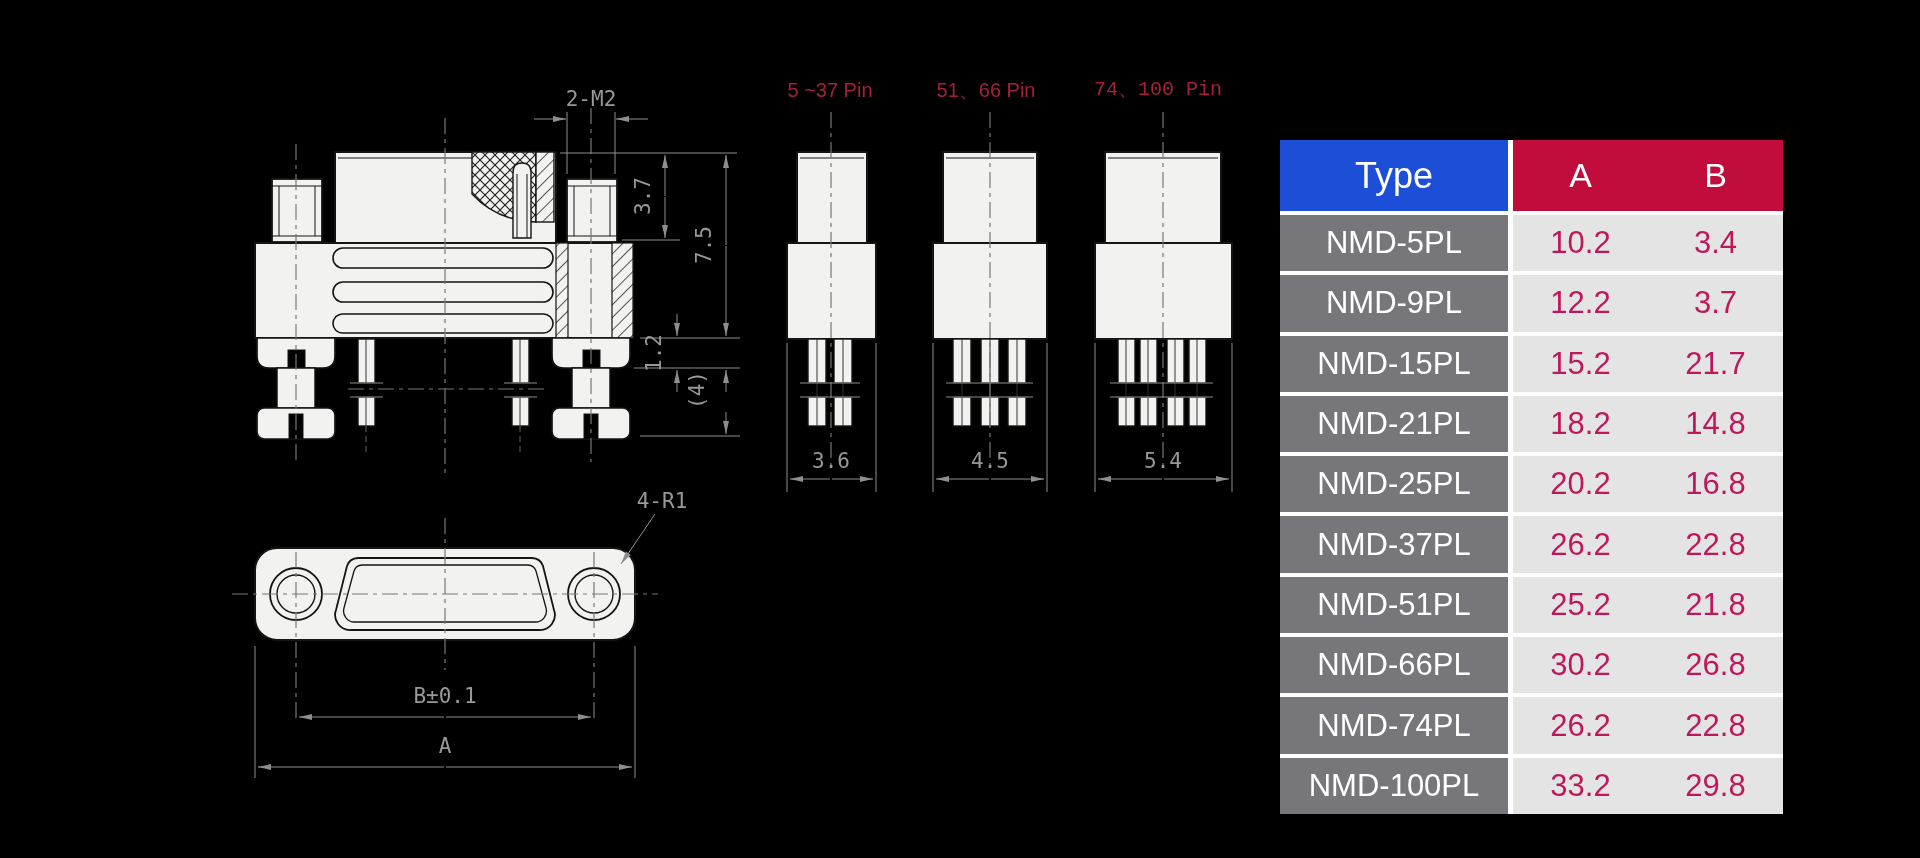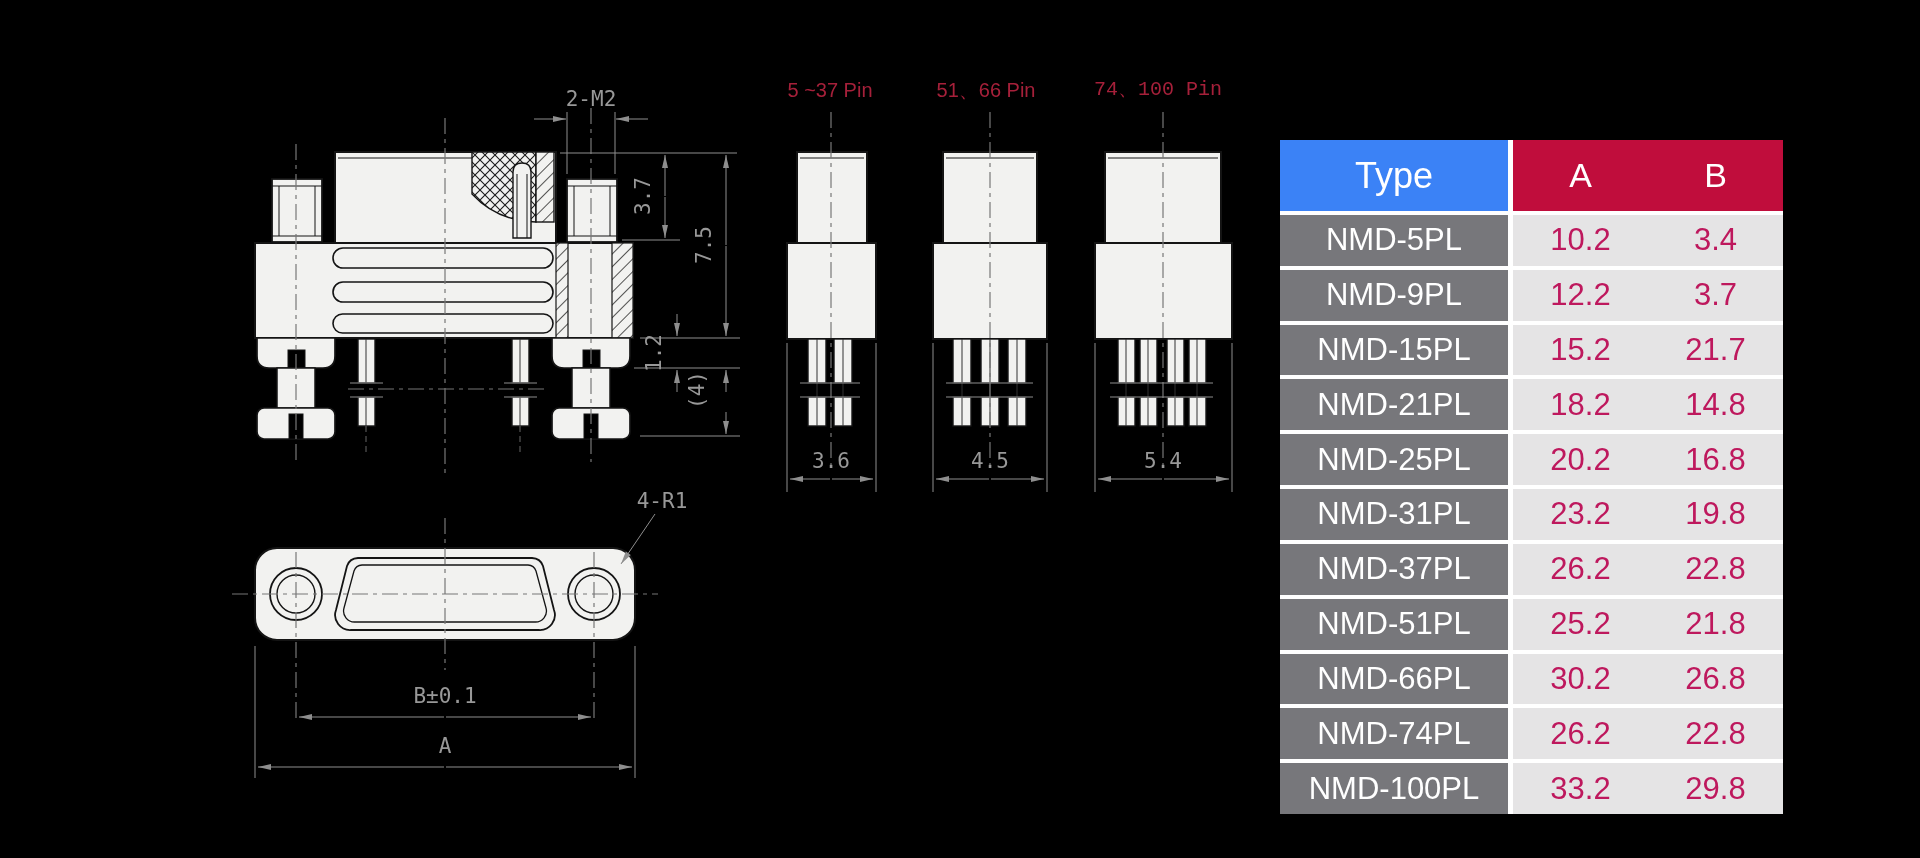--- a/index.html
+++ b/index.html
@@ -13,21 +13,21 @@
   #lbl-large{left:1078px;width:160px;font-family:Liberation Mono, monospace;}
   
   #draw{position:absolute;left:0;top:0;}
   .dimtxt{fill:#989898;font-family:"DejaVu Sans Mono",monospace;font-size:21px;}
   
   #spec-table{position:absolute;left:1280px;top:140px;width:503px;height:674px;
     background:#fff;display:flex;flex-direction:column;gap:4px;}
   .trow{flex:1;display:grid;grid-template-columns:228px 1fr;column-gap:5px;min-height:0;}
   .trow.header{flex:0 0 71px;}
   .tcell{display:flex;align-items:center;justify-content:center;}
-  .hType{background:#3b82f6;color:#fff;font-size:36px;}
+  .hType{background:#1d4ed8;color:#fff;font-size:36px;}
   .hVals{background:#C00D3C;color:#fff;font-size:34px;}
   .hVals span,.vals span{flex:1;text-align:center;}
   .type{background:#77777B;color:#ffffff;font-size:31px;}
   .vals{background:#E5E4E5;color:#be185d;font-size:31px;}
 </style>
 </head>
 <body>
 
 <svg id="draw" width="1920" height="858" viewBox="0 0 1920 858">
   <defs>
@@ -285,27 +285,20 @@
     </div>
   </div>
   <div class="trow">
     <div class="tcell type">NMD-25PL</div>
     <div class="tcell vals">
       <span>20.2</span>
       <span>16.8</span>
     </div>
   </div>
   <div class="trow">
-    <div class="tcell type">NMD-31PL</div>
-    <div class="tcell vals">
-      <span>23.2</span>
-      <span>19.8</span>
-    </div>
-  </div>
-  <div class="trow">
     <div class="tcell type">NMD-37PL</div>
     <div class="tcell vals">
       <span>26.2</span>
       <span>22.8</span>
     </div>
   </div>
   <div class="trow">
     <div class="tcell type">NMD-51PL</div>
     <div class="tcell vals">
       <span>25.2</span>

